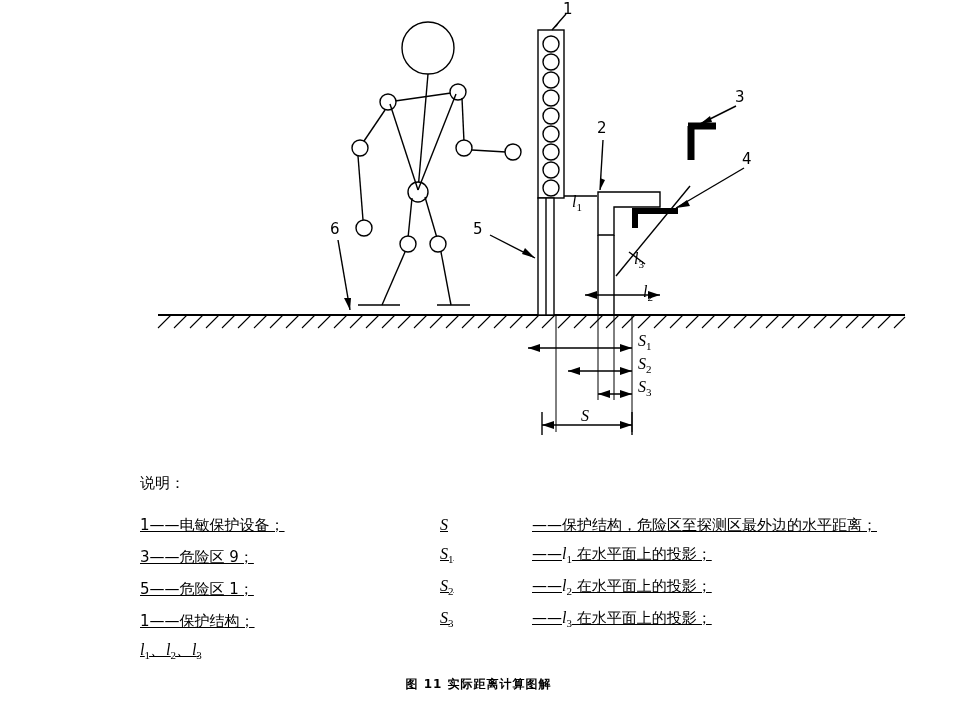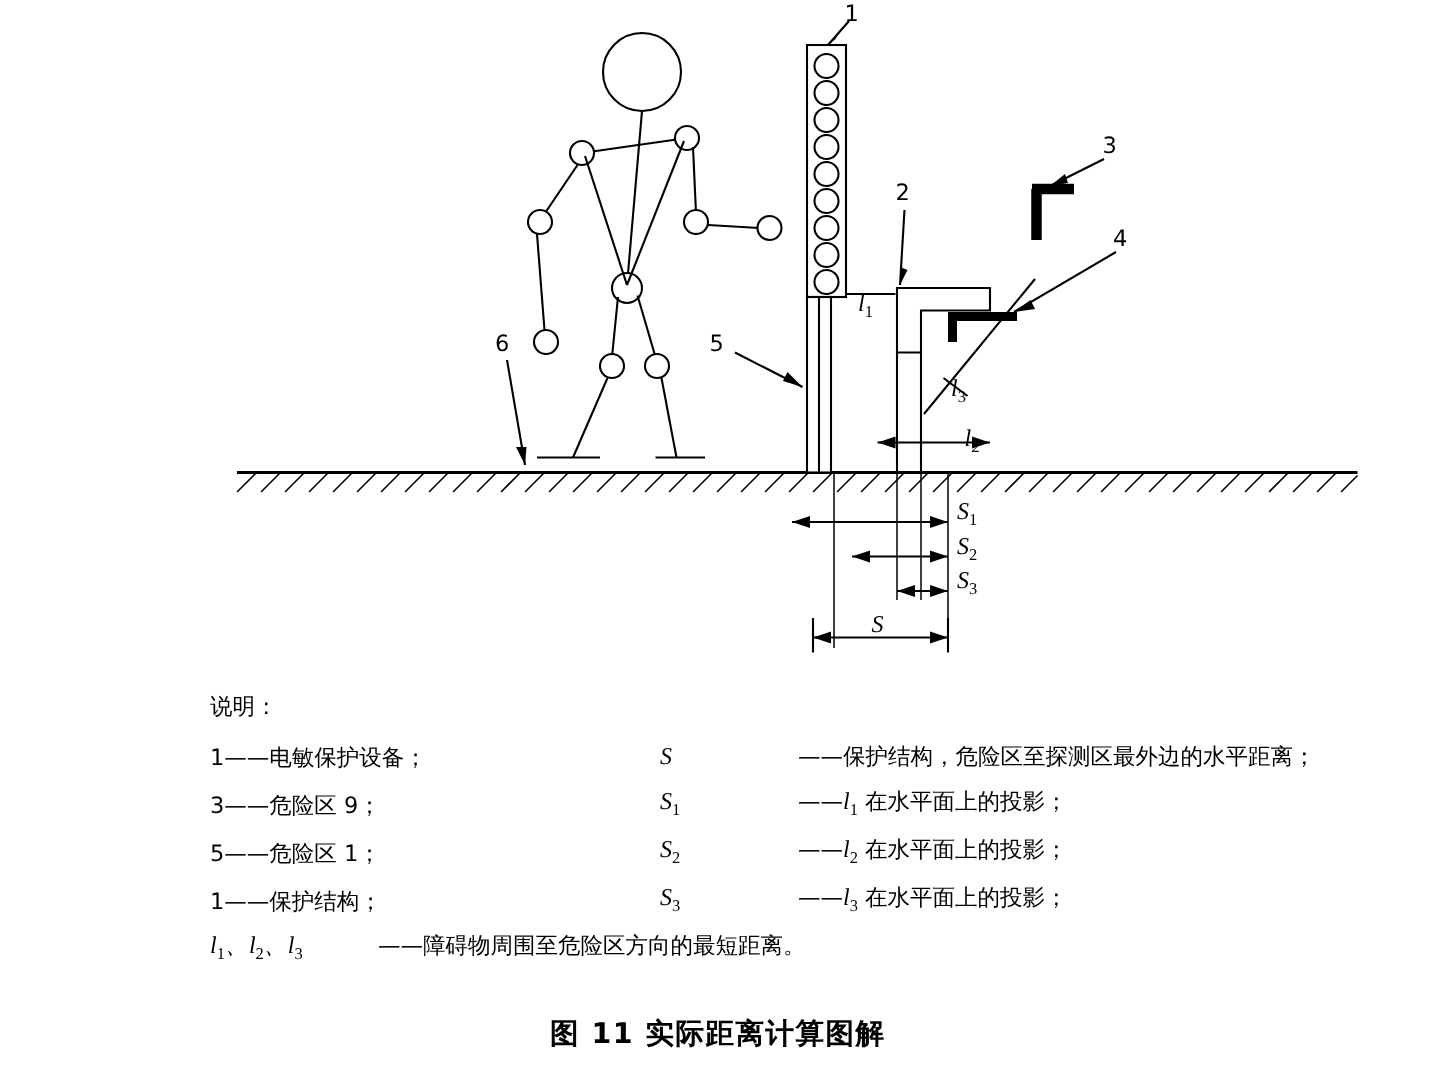--- a/index.html
+++ b/index.html
@@ -21,39 +21,40 @@
     top: 0;
     width: 957px;
     height: 450px;
   }
   #figure-area svg {
     display: block;
   }
   .legend {
     position: absolute;
     left: 140px;
-    top: 464px;
+    top: 476px;
     width: 790px;
     font-family: "DejaVu Sans", sans-serif;
     font-size: 15px;
     line-height: 1.0;
   }
   .legend-title {
     font-family: "DejaVu Sans", sans-serif;
     font-size: 15px;
     margin-bottom: 10px;
   }
   .legend-grid {
     display: block;
     position: relative;
   }
   .legend-row {
     display: flex;
-    align-items: center;
+    align-items: flex-end;
     height: 32px;
+    text-decoration: underline;
   }
   .legend-left {
     width: 300px;
     flex: 0 0 300px;
     white-space: nowrap;
   }
   .legend-right {
     flex: 1 1 auto;
     white-space: nowrap;
     display: flex;
@@ -84,21 +85,21 @@
   }
   .eqn sub { font-size: 11px; font-style: normal; }
   .caption {
     position: absolute;
     left: 0;
     top: 676px;
     width: 957px;
     text-align: center;
     font-family: "DejaVu Sans", sans-serif;
     font-weight: bold;
-    font-size: 19px;
+    font-size: 12px;
     letter-spacing: 1px;
   }
   .mixed-left {
     font-family: "DejaVu Sans", sans-serif;
     font-size: 15px;
   }
 </style>
 </head>
 <body>
 
@@ -326,19 +327,18 @@
       <div class="legend-left mixed-left">1——保护结构；</div>
       <div class="legend-right">
         <span class="sym sym-col">S<sub>3</sub></span>
         <span class="desc">——<span class="sym">l<sub>3</sub></span> 在水平面上的投影；</span>
       </div>
     </div>
 
     <div class="legend-row">
       <div class="legend-right">
         <span class="sym" style="width:112px;flex:0 0 112px;">l<sub>1</sub>、l<sub>2</sub>、l<sub>3</sub></span>
-        <span class="desc">——障碍物周围至危险区方向的最短距离。</span>
       </div>
     </div>
   </div>
 </div>
 
 <div class="caption">图 11   实际距离计算图解</div>
 
 </body></html>

